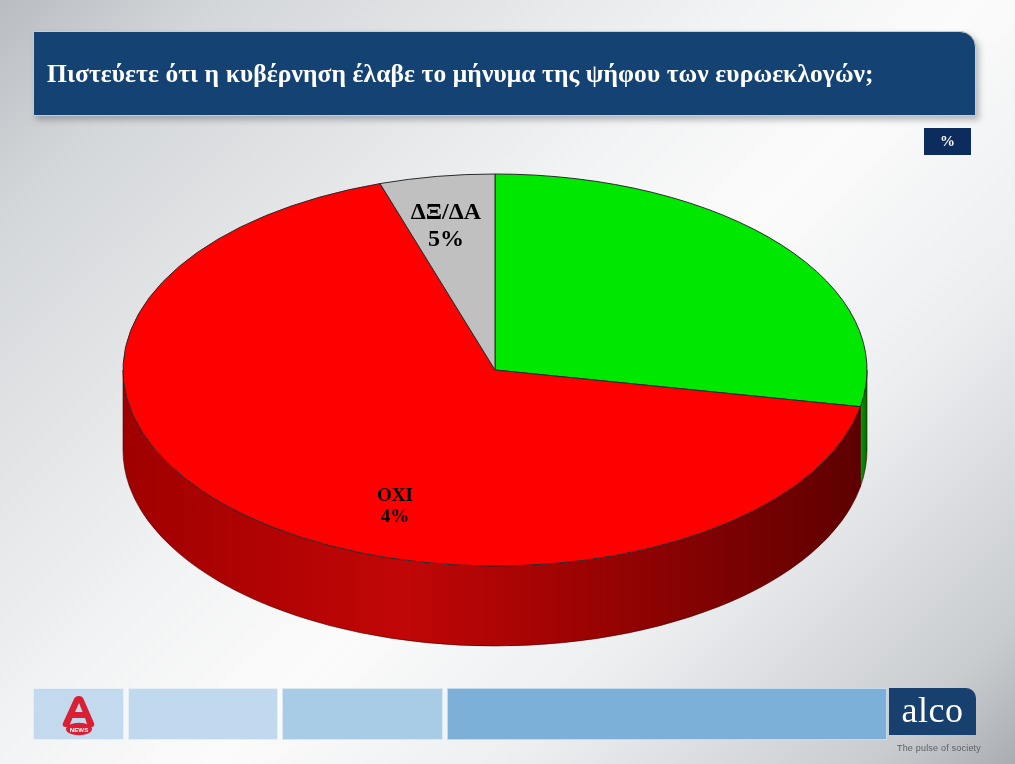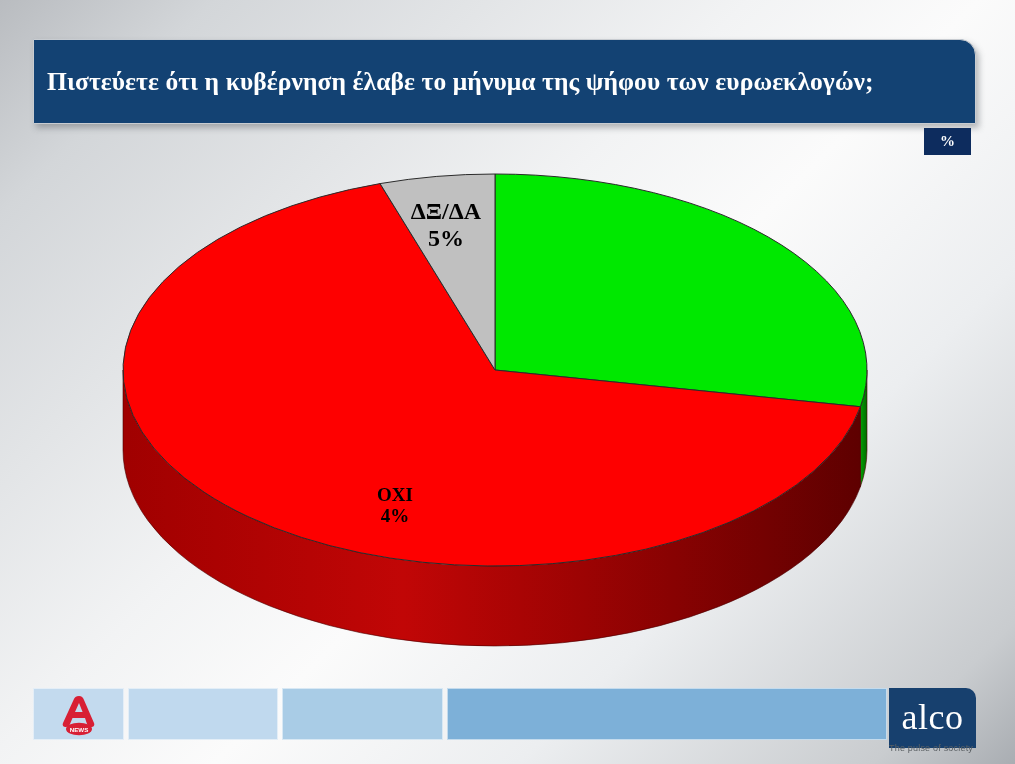--- a/index.html
+++ b/index.html
@@ -13,21 +13,21 @@
   body {
     font-family: "Liberation Serif", "DejaVu Serif", serif;
     background: linear-gradient(135deg, #b9bcc0 0%, #d3d6d9 12%, #f2f3f4 42%, #fbfbfb 55%, #eceef0 72%, #c9cccf 92%, #a9adb2 100%);
     position: relative;
   }
 
   
   #title-banner {
     position: absolute;
     left: 33px;
-    top: 39px;
+    top: 31px;
     width: 943px;
     height: 85px;
     background: #134273;
     border-top-right-radius: 16px;
     border: 1px solid #c8ccd1;
     box-shadow: 3px 4px 6px rgba(70,75,82,0.38);
   }
   #title-text {
     position: absolute;
     left: 13px;
@@ -91,21 +91,21 @@
   #fb-0 { left: 33px;  width: 91px;  background: #c3daee; }
   #fb-1 { left: 128px; width: 150px; background: #c0d9ee; }
   #fb-2 { left: 282px; width: 161px; background: #a9cce6; }
   #fb-3 { left: 447px; width: 440px; background: #7db0d8; }
 
   #alco-logo {
     position: absolute;
     left: 889px;
     top: 0;
     width: 87px;
-    height: 60px;
+    height: 47px;
     background: #17406e;
     border-top-right-radius: 10px;
   }
   #alco-wordmark {
     position: absolute;
     inset: 0;
     display: flex;
     align-items: center;
     justify-content: center;
     color: #ffffff;
@@ -113,21 +113,21 @@
     font-size: 36px;
     line-height: 1;
     letter-spacing: 0.5px;
     padding-bottom: 3px;
   }
   #alco-tagline {
     position: absolute;
     left: 889px;
     top: 55px;
     width: 92px;
-    text-align: left;
+    text-align: right;
     color: #5b6064;
     font-family: "Liberation Sans", sans-serif;
     font-size: 9px;
     letter-spacing: 0.2px;
   }
 
   
   #alpha-news-logo {
     position: absolute;
     left: 22px;

